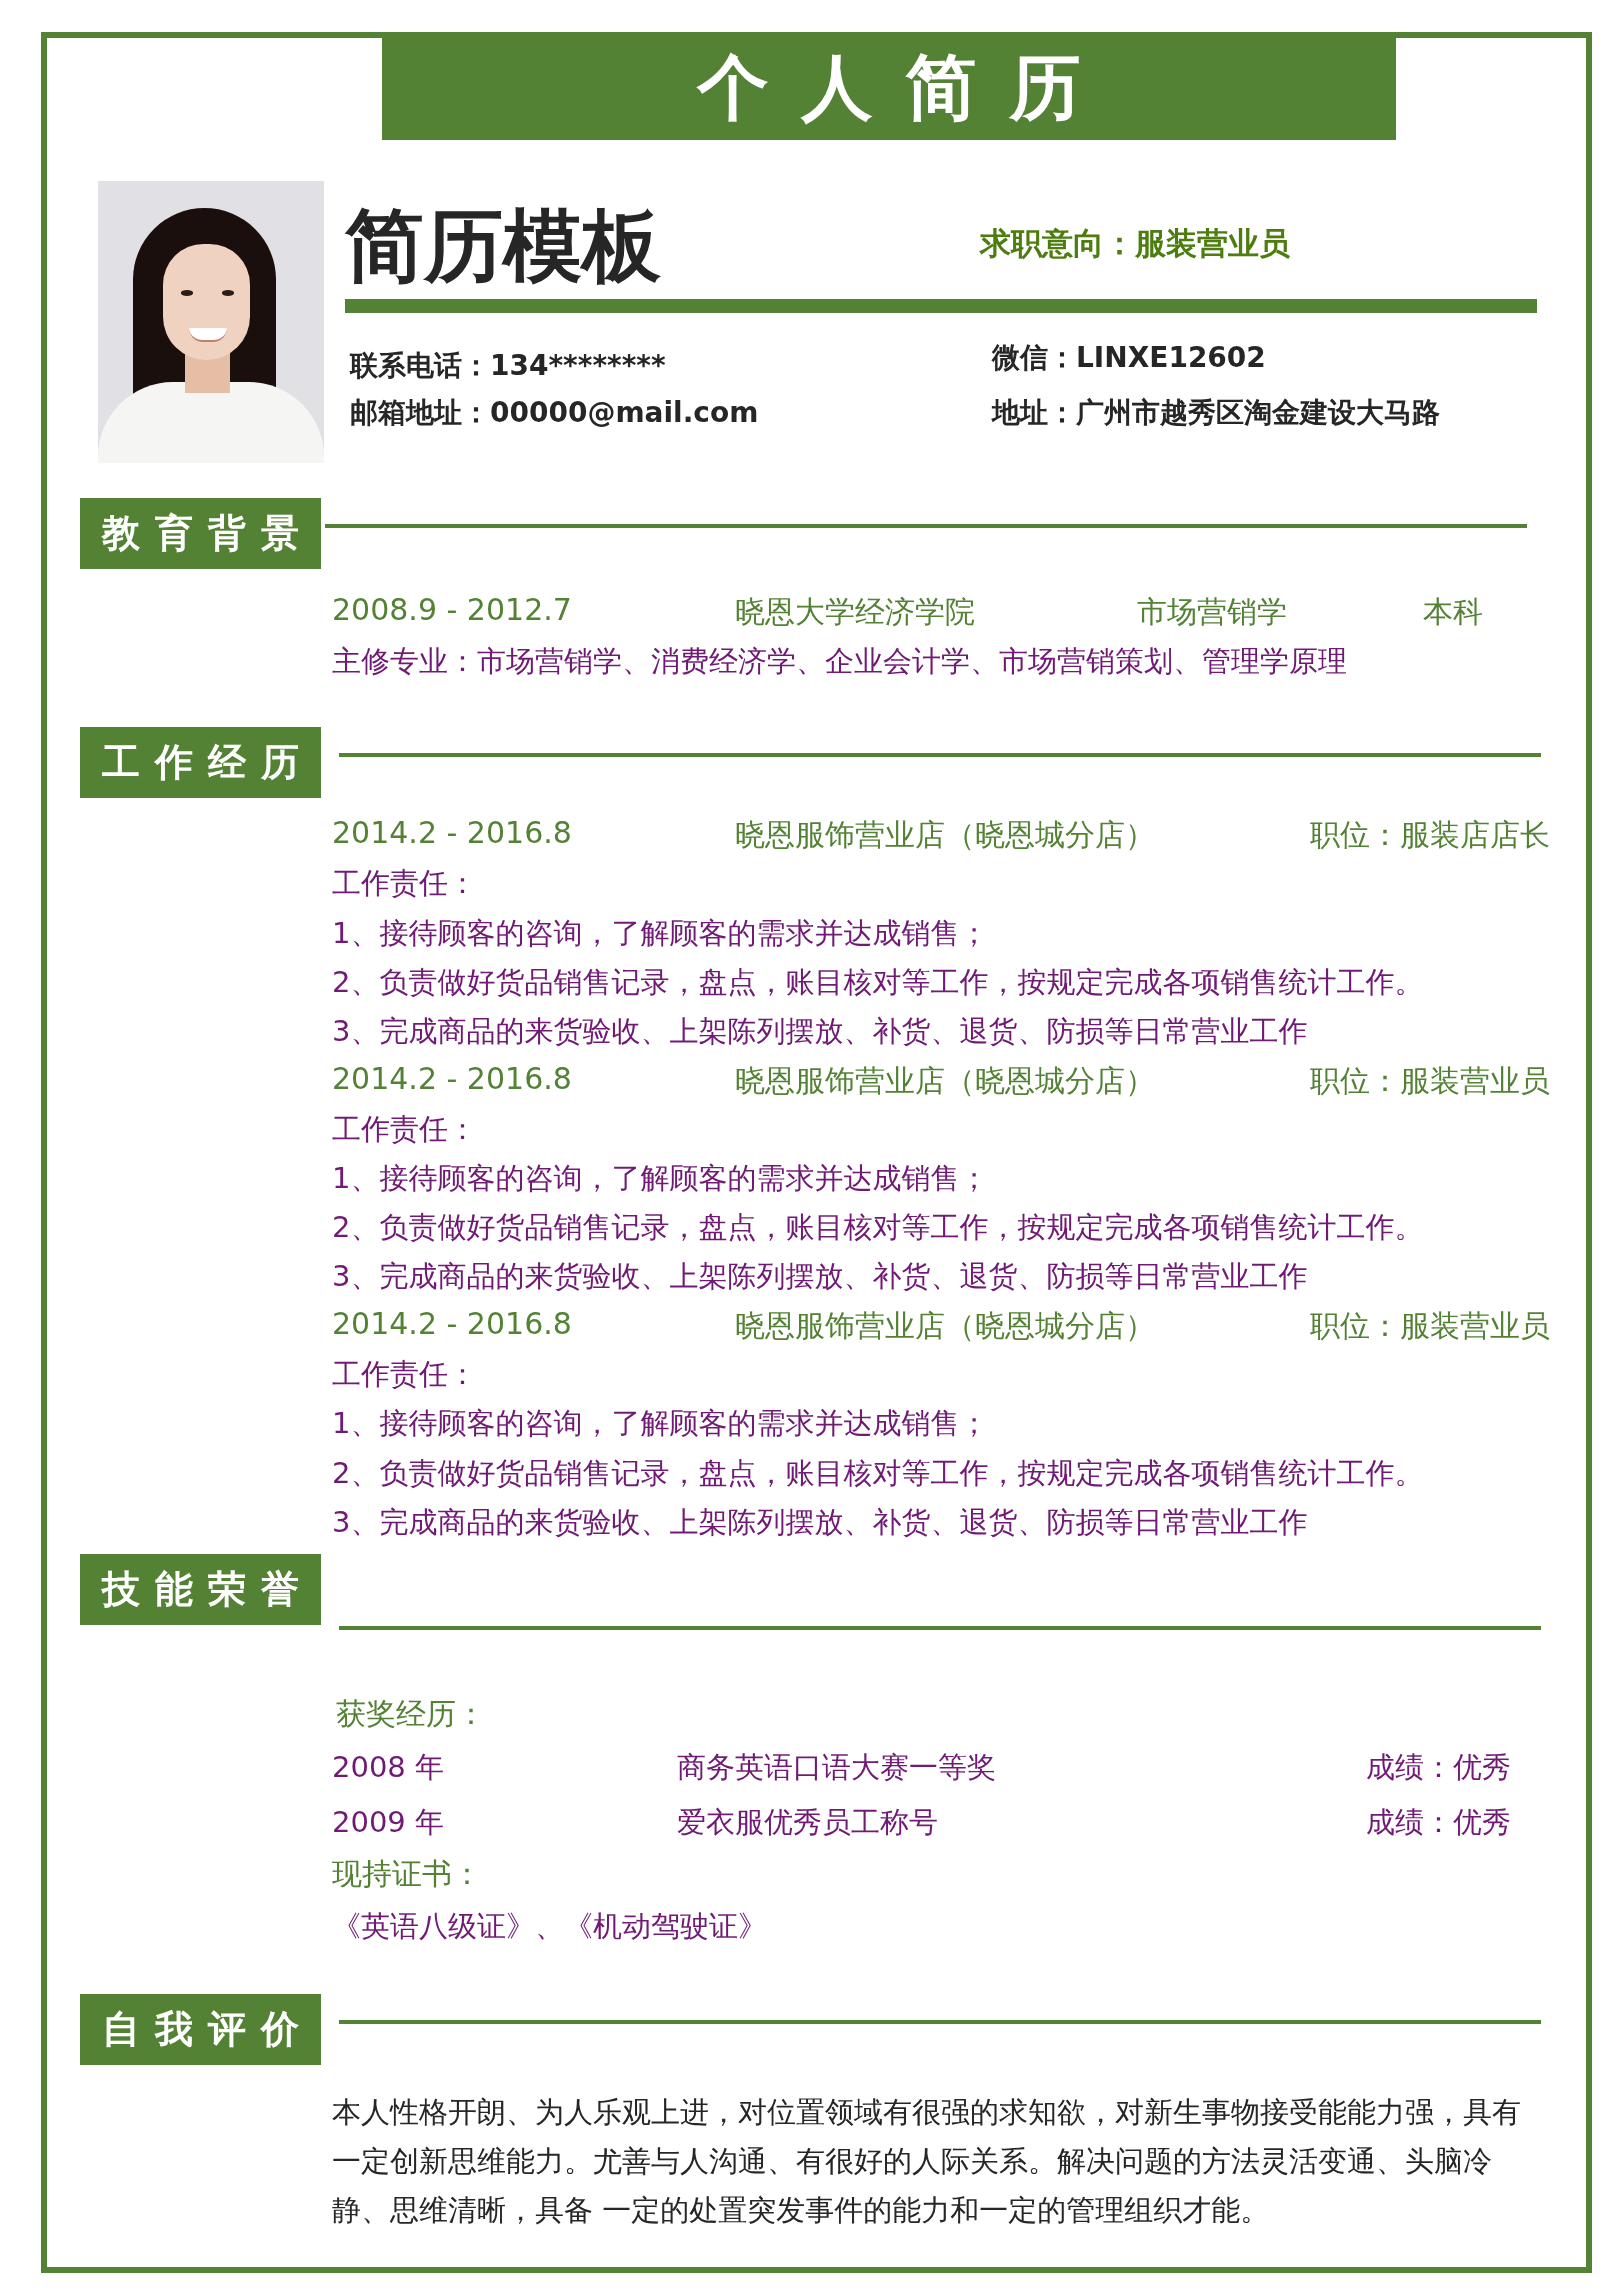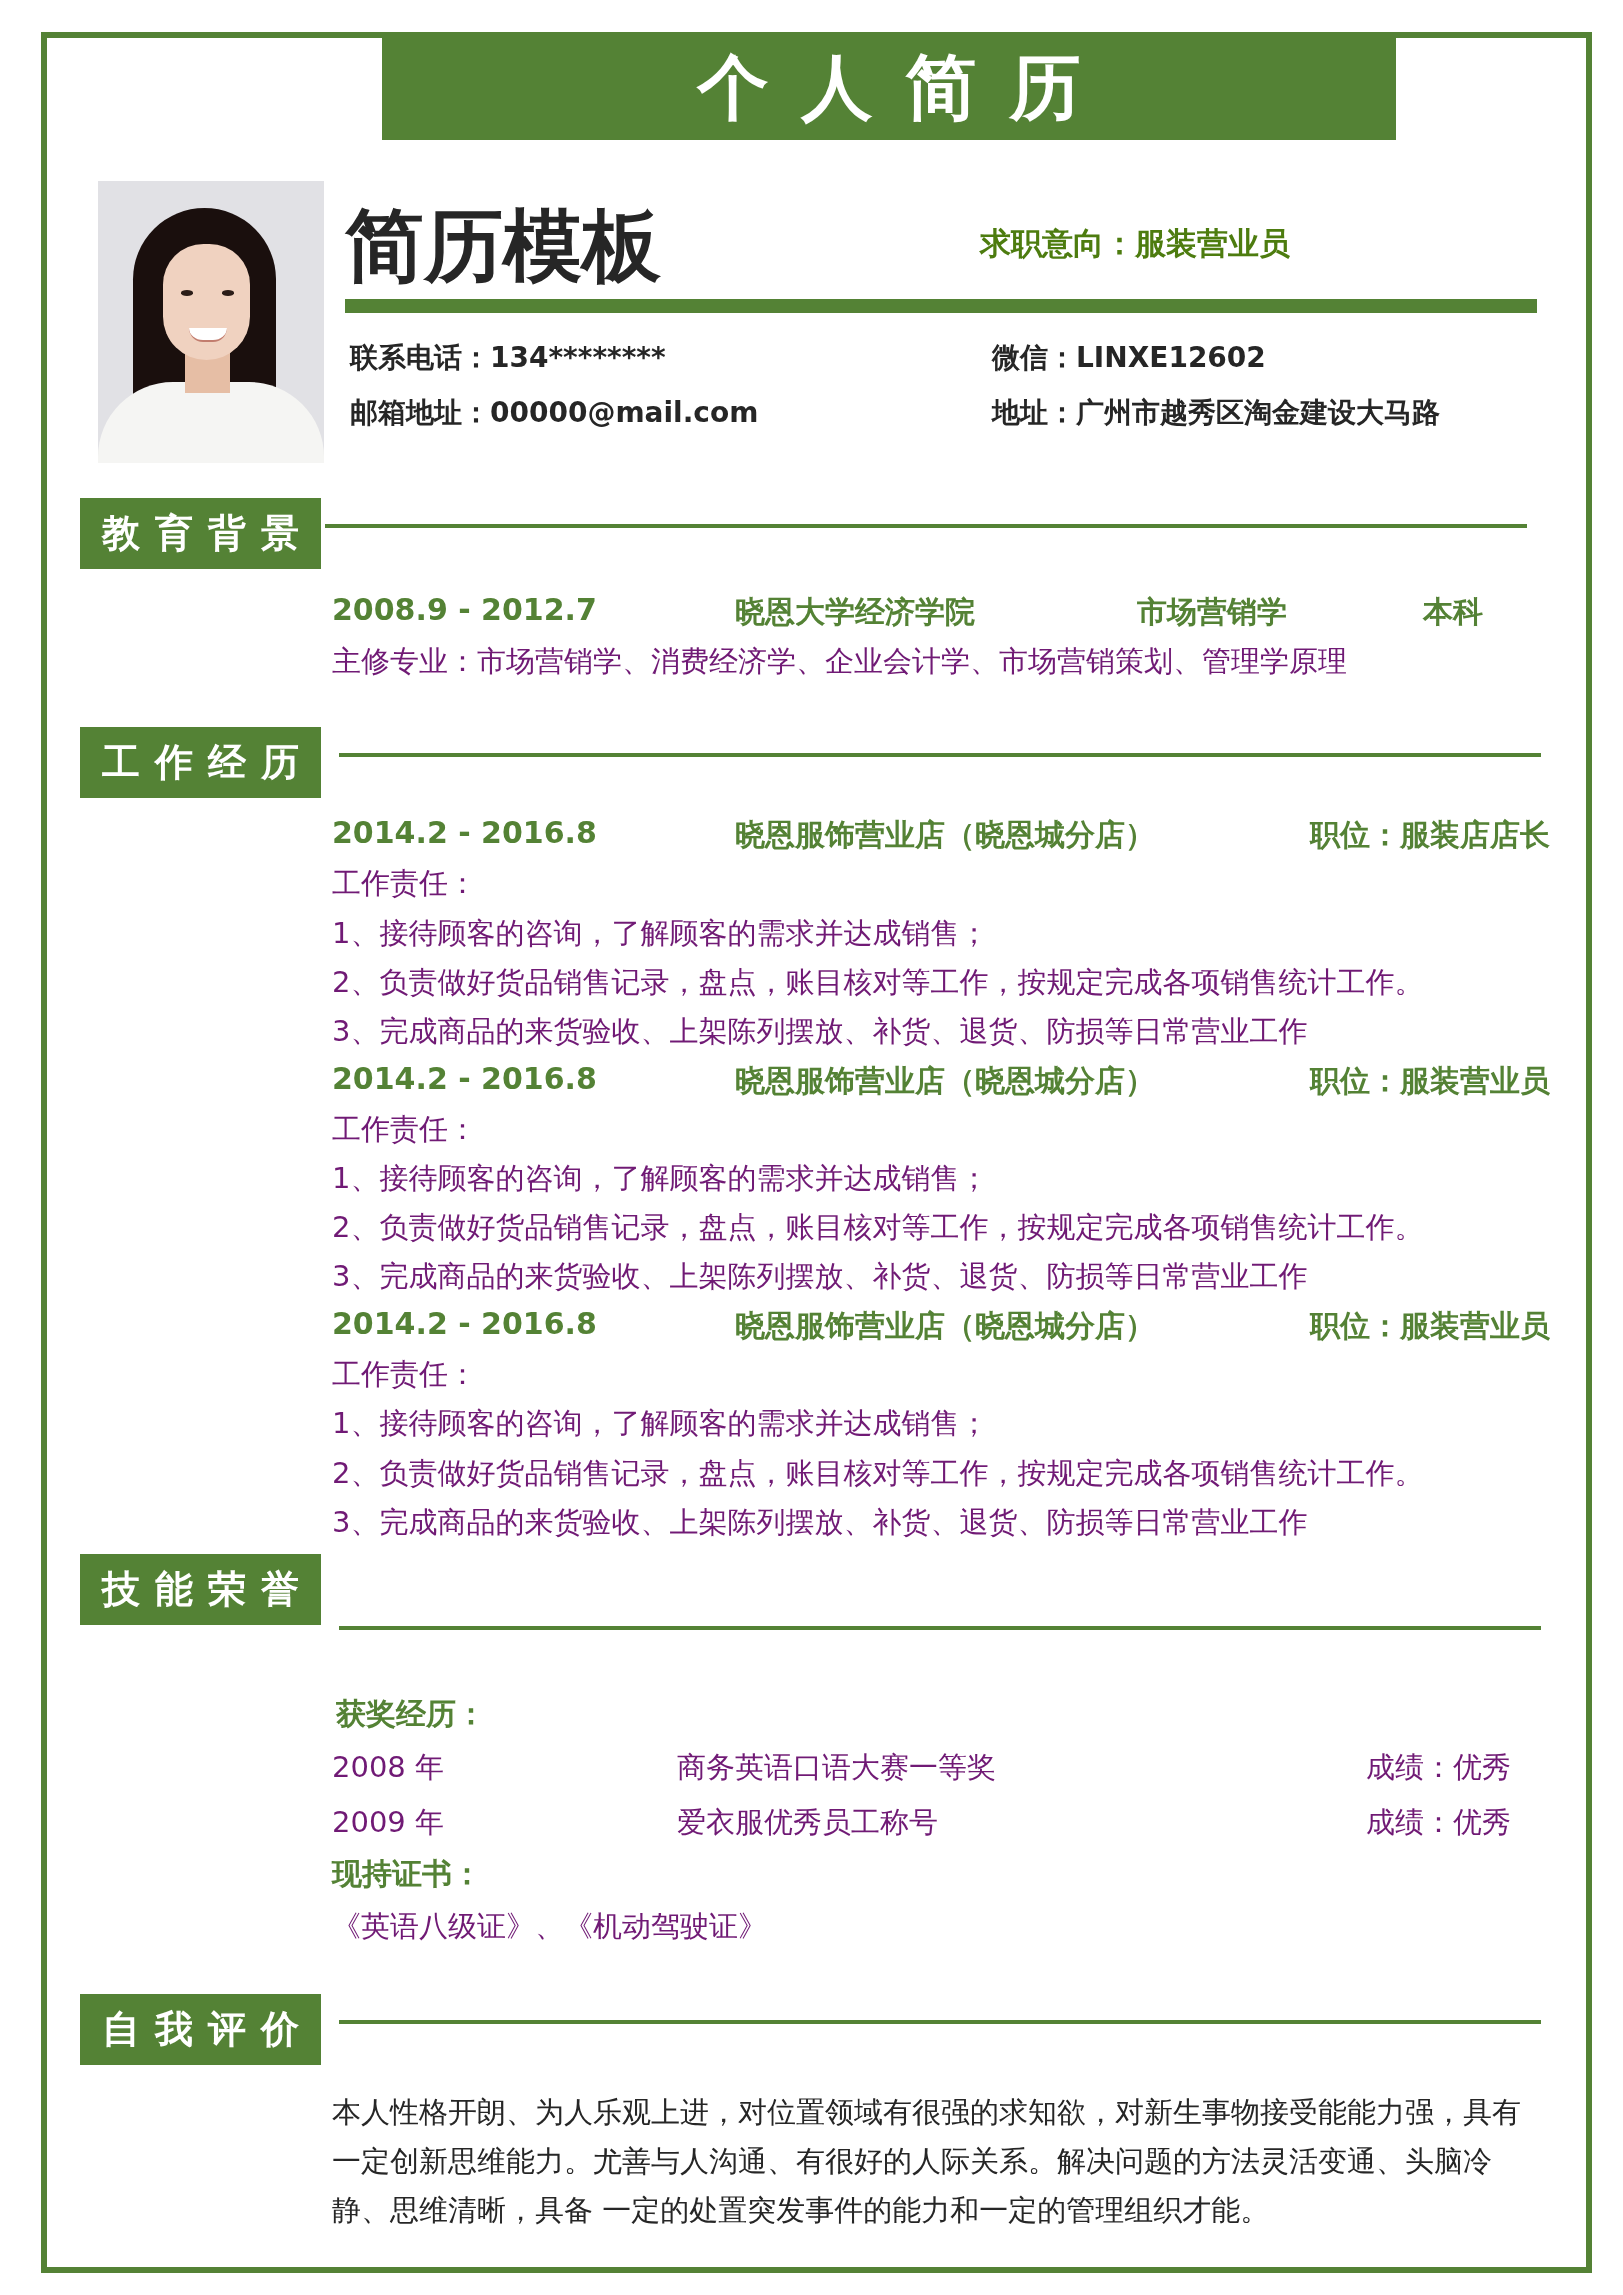--- a/index.html
+++ b/index.html
@@ -24,21 +24,21 @@
   .smile { position:absolute; left:91px; top:147px; width:38px; height:12.3px; background:#fff;
            border-radius:0 0 19px 19px; border-bottom:2px solid #c27d6e; }
   .name { font-size:79px; font-weight:bold; color:#262626; }
   .intent { font-size:31px; font-weight:bold; color:#4d7c0f; }
   .green-bar { position:absolute; left:345px; top:299px; width:1192px; height:13.6px; background:#548235; }
   .contact { font-size:28px; font-weight:bold; color:#262626; }
   .sec-box { position:absolute; left:80px; width:241px; height:71px; background:#548235;
              display:flex; align-items:center; justify-content:center; }
   .sec-box span { color:#fff; font-size:38px; font-weight:bold; letter-spacing:15px; margin-left:15px; }
   .sec-line { position:absolute; height:4.1px; background:#548235; }
-  .g { color:#548235; font-weight:bold; font-size:30px; }
+  .g { color:#548235; font-weight:normal; font-size:30px; }
   .t { color:#701a75; font-size:29px; }
   .eval { position:absolute; left:332px; top:2088px; width:1207px; font-size:29px; line-height:49px; color:#262626;
           white-space:normal; }
 </style>
 </head>
 <body>
 
 <div class="frame"></div>
 
 <div class="title-box">
@@ -52,21 +52,21 @@
   <div class="face"></div>
   <div class="eye" style="left:83px"></div>
   <div class="eye" style="left:124px"></div>
   <div class="smile"></div>
 </div>
 
 <div class="abs name" style="left:345px; top:194px;">简历模板</div>
 <div class="abs intent" style="left:980px; top:223px;">求职意向：服装营业员</div>
 <div class="green-bar"></div>
 
-<div class="abs contact" style="left:350px; top:339px;">联系电话：134********</div>
+<div class="abs contact" style="left:350px; top:347px;">联系电话：134********</div>
 <div class="abs contact" style="left:992px; top:339px;">微信：LINXE12602</div>
 <div class="abs contact" style="left:350px; top:394px;">邮箱地址：00000@mail.com</div>
 <div class="abs contact" style="left:992px; top:394px;">地址：广州市越秀区淘金建设大马路</div>
 
 <div class="sec-box" style="top:498px;">
   <span>教育背景</span>
 </div>
 <div class="sec-line" style="left:325px; top:524px; width:1202px;"></div>
 <div class="abs g" style="left:332px; top:592px;">2008.9 - 2012.7</div>
 <div class="abs g" style="left:735px; top:592px;">晓恩大学经济学院</div>

